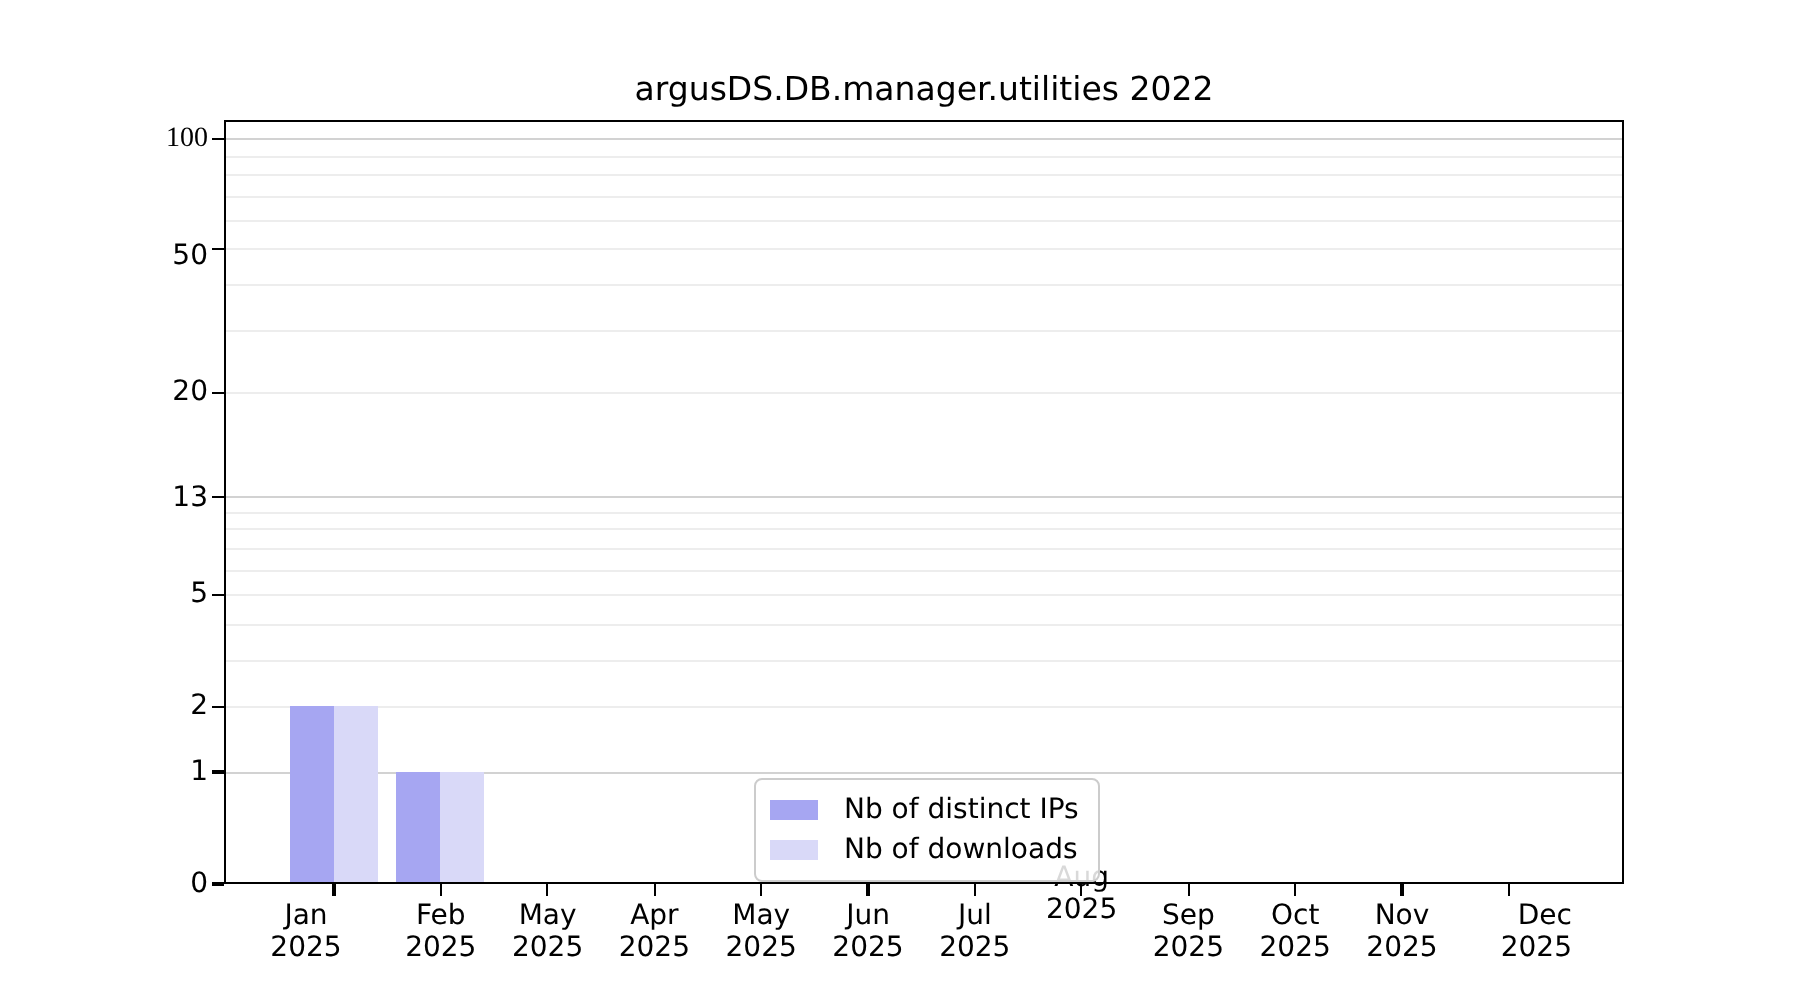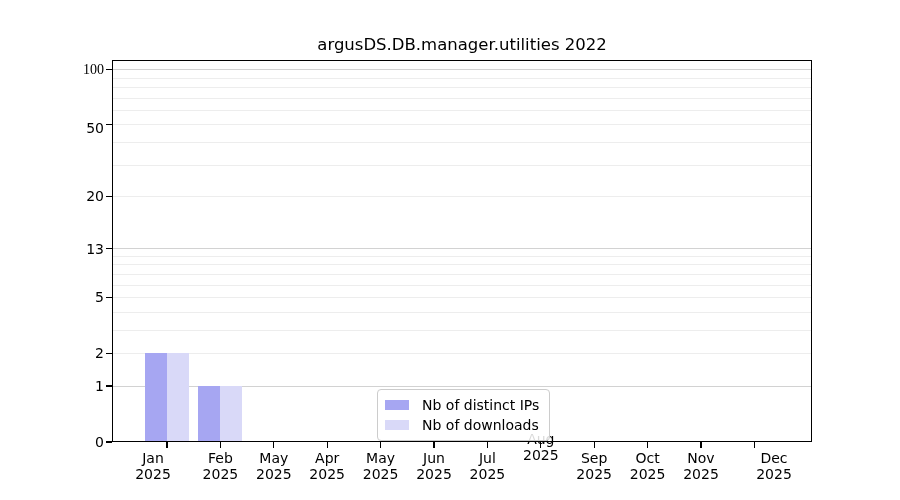--- a/index.html
+++ b/index.html
@@ -210,21 +210,21 @@
       <div class="xtick-label" style="left: 607.6px; top: 451px;">
         <div>Oct</div>
         <div>2025</div>
       </div>
       <div class="xtick" style="left: 700.4px; top: 442px;"></div>
       <div class="xtick-label" style="left: 661px; top: 451px;">
         <div>Nov</div>
         <div>2025</div>
       </div>
       <div class="xtick" style="left: 753.8px; top: 442px;"></div>
-      <div class="xtick-label" style="left: 734px; top: 451px;">
+      <div class="xtick-label" style="left: 706px; top: 451px; text-align: right;">
         <div>Dec</div>
         <div>2025</div>
       </div>
     </div>
 
   <div class="legend">
     <div class="legend-row">
       <span class="legend-swatch" id="swatch-0" style="background: rgb(166, 166, 242);"></span>
       <span class="legend-label">Nb of distinct IPs</span>
     </div>

